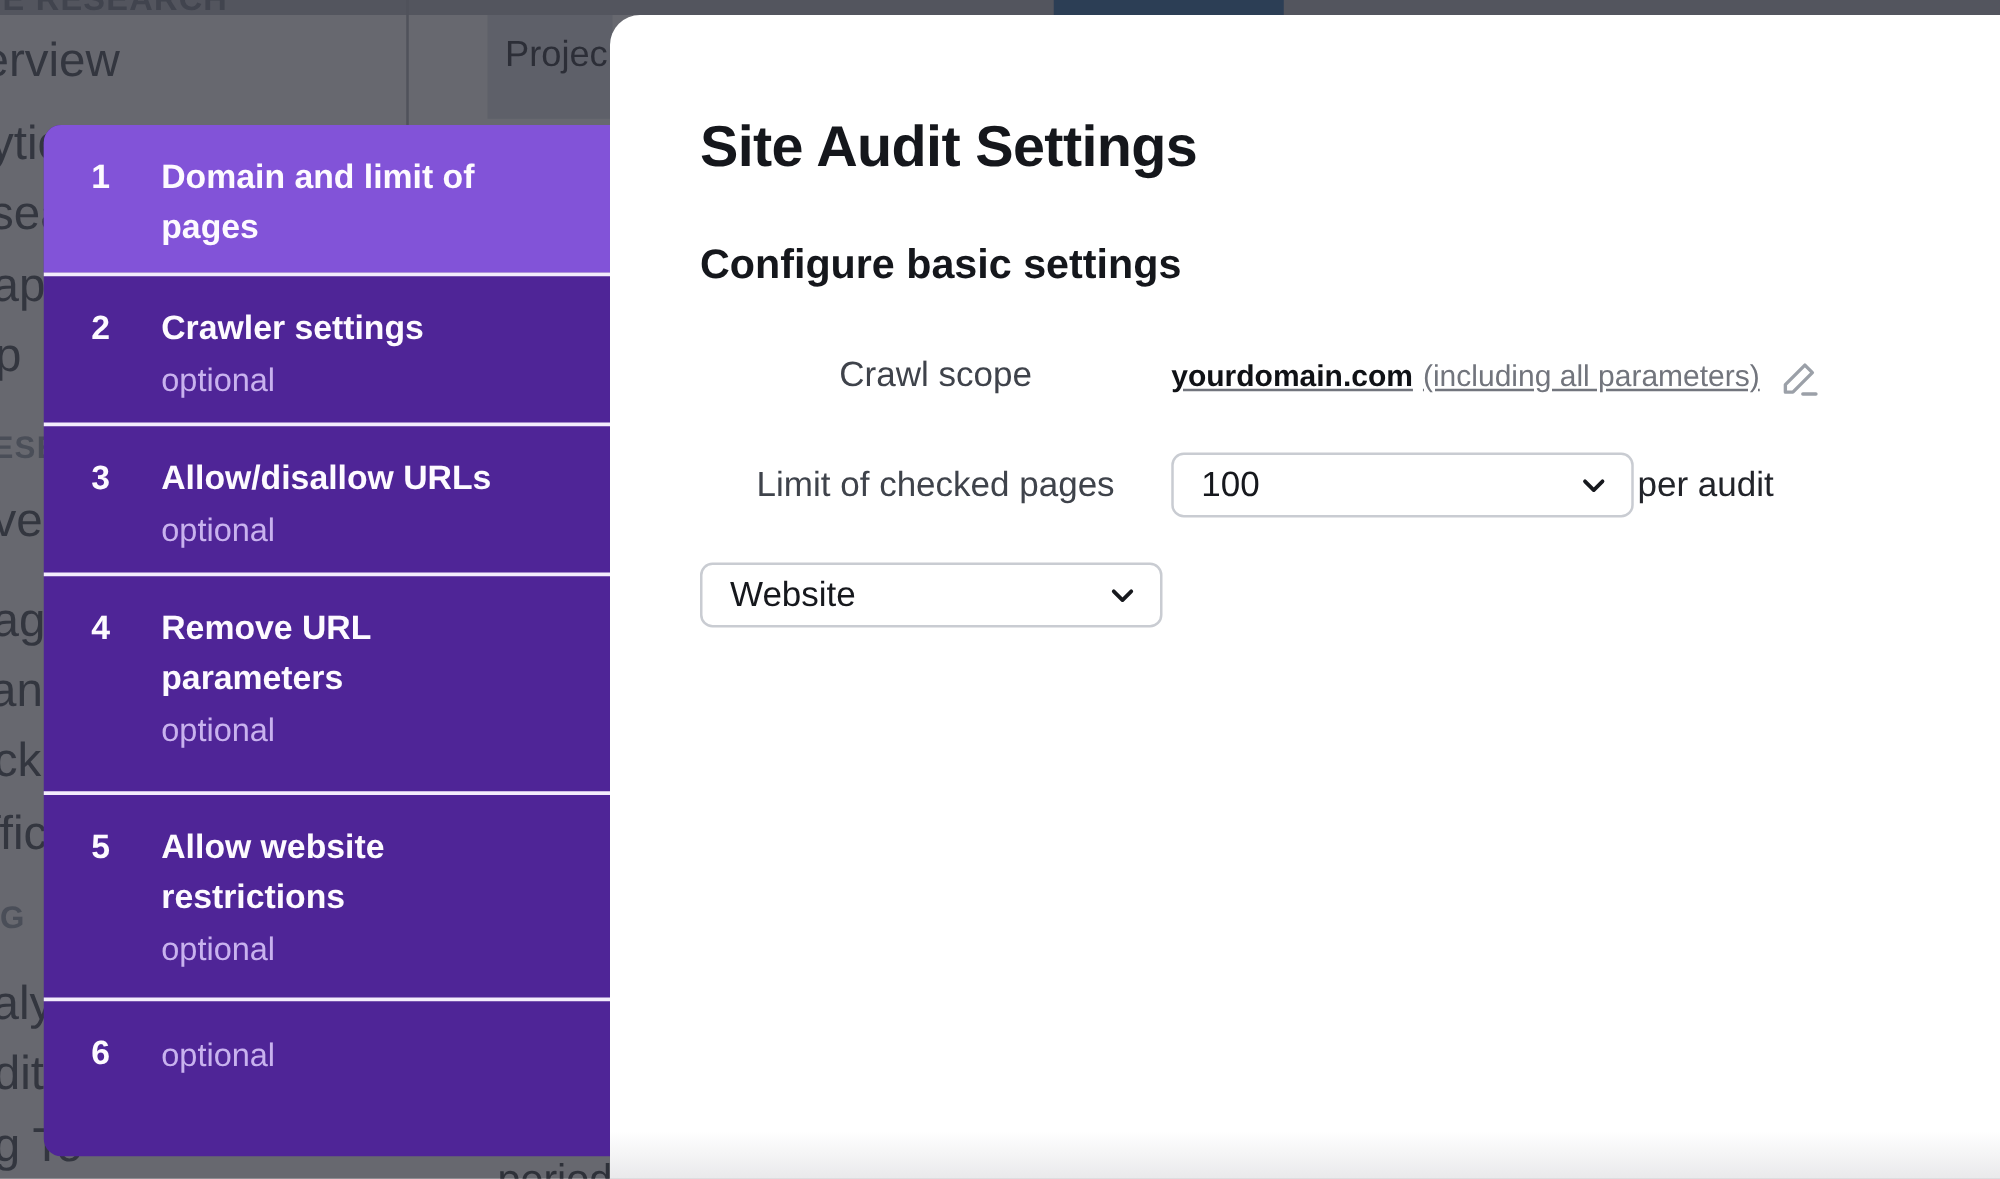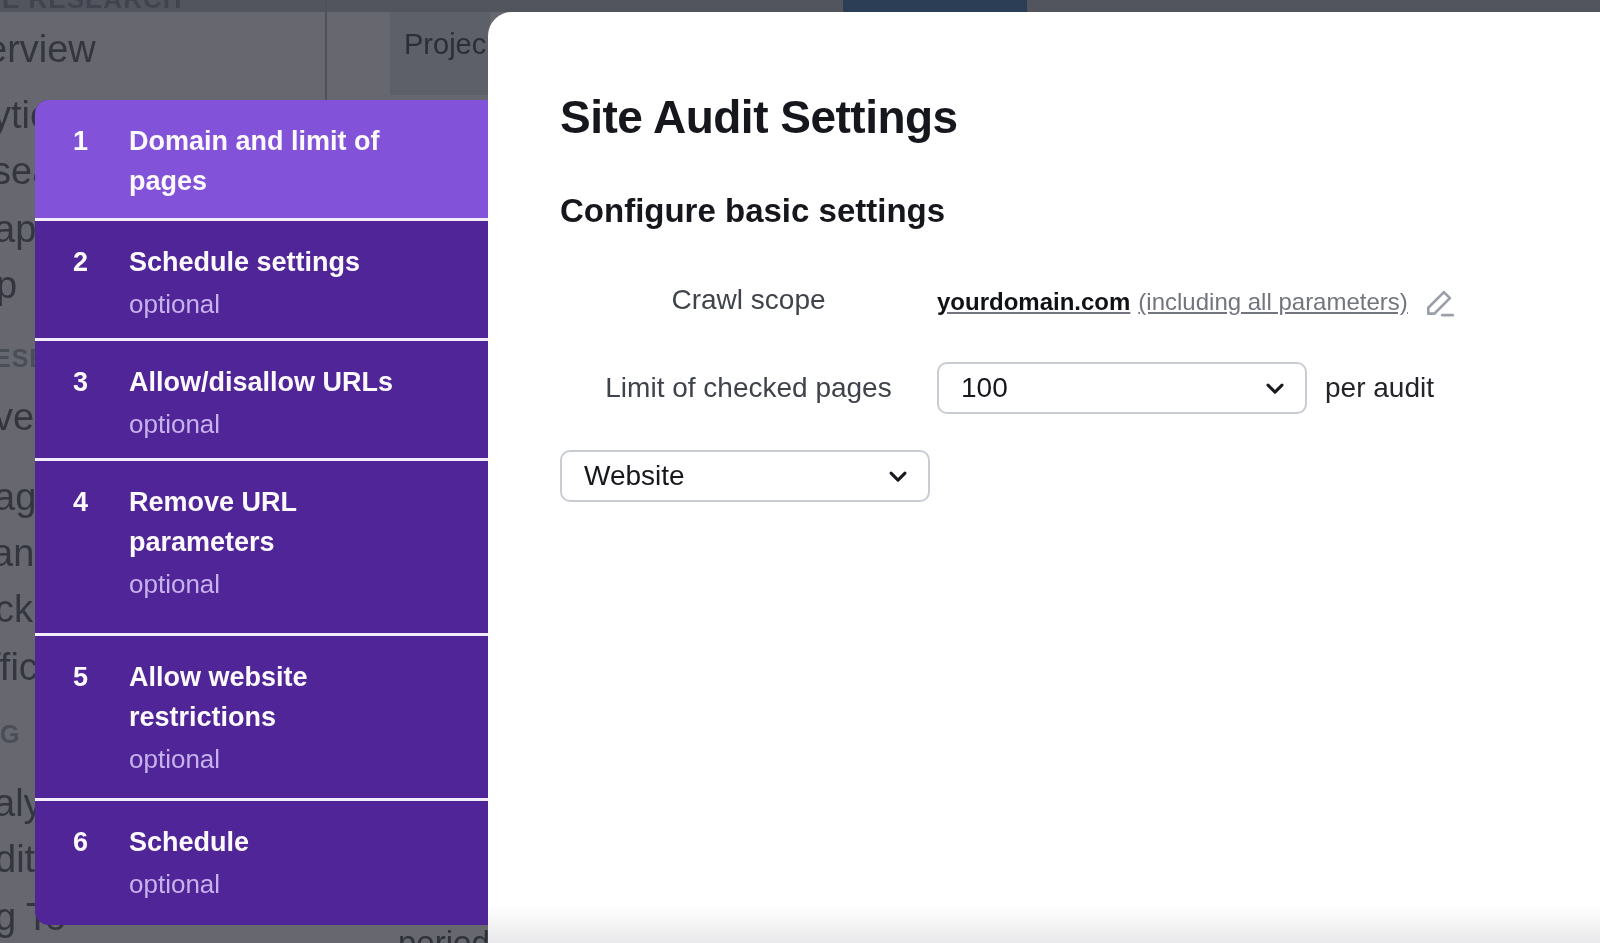--- a/index.html
+++ b/index.html
@@ -58,21 +58,21 @@
   .lbl { width:377px; flex:0 0 377px; font-size:28px; color:#3f434b; }
   .row1 { top:272px; align-items:flex-start; }
   .row1 .val { font-size:24px; color:#72757d; line-height:34px; display:flex; align-items:center; white-space:nowrap;text-decoration:underline; }
   .dom { font-weight:700; color:#101216; margin-right:8px; }
   .pencil { display:inline-flex; margin-left:14px; cursor:pointer; }
   .row2 { top:350px; height:52px; }
   .row3 { top:438px; height:52px; }
   .select { width:370px; height:52px; border:2px solid #c9ccd2; border-radius:10px; background:#fff;
             display:flex; align-items:center; justify-content:space-between; padding:0 16px 0 22px;
             font-size:28px; color:#16181d; cursor:pointer; }
-  .suffix { margin-left:18px; font-size:28px; color:#22242a; }
+  .suffix { margin-left:3px; font-size:28px; color:#22242a; }
   .cbrow { position:absolute; left:521px; top:529px; display:flex; align-items:center; cursor:pointer; }
   .cb { width:30px; height:30px; border:2px solid #d5d6da; border-radius:6px; background:#fff; flex:0 0 30px; }
   .cblbl { margin-left:22px; font-size:28px; color:#16181d; white-space:nowrap; }
   .footer-fade { position:absolute; left:0; bottom:0; width:100%; height:38px;
                  background:linear-gradient(#ffffff, #e9e9eb); border-radius:0; }
 </style>
 </head>
 <body>
 
 <div class="stage">
@@ -105,21 +105,21 @@
   <aside class="wizard">
     <div class="step s0 active">
       <span class="num">1</span>
       <div class="stit">
           <div class="t">Domain and limit of pages</div>
         </div>
     </div>
     <div class="step s1 sep">
       <span class="num">2</span>
       <div class="stit">
-        <div class="t">Schedule settings</div>
+        <div class="t">Crawler settings</div>
         <div class="opt">optional</div>
       </div>
     </div>
     <div class="step s2 sep">
       <span class="num">3</span>
       <div class="stit">
         <div class="t">Allow/disallow URLs</div>
         <div class="opt">optional</div>
       </div>
     </div>
@@ -133,21 +133,20 @@
     <div class="step s4 sep">
       <span class="num">5</span>
       <div class="stit">
         <div class="t">Allow website restrictions</div>
         <div class="opt">optional</div>
       </div>
     </div>
     <div class="step s5 sep">
       <span class="num">6</span>
       <div class="stit">
-        <div class="t">Schedule</div>
         <div class="opt">optional</div>
       </div>
     </div>
   </aside>
 
   <main class="modal">
     <h1>Site Audit Settings</h1>
     <h2>Configure basic settings</h2>
 
     <div class="row row1">

